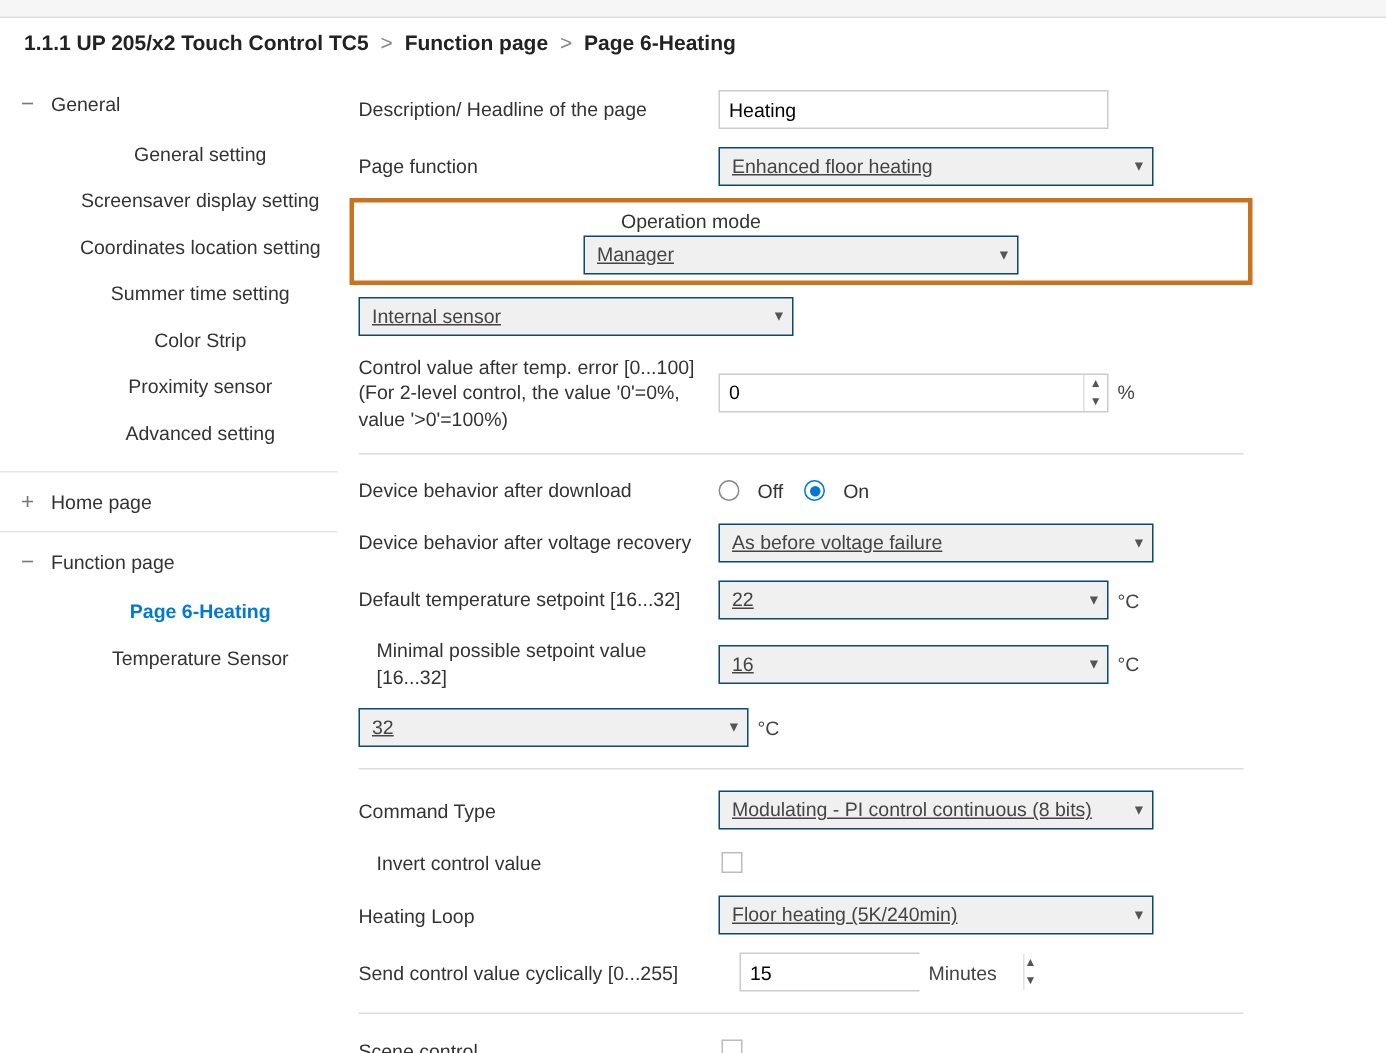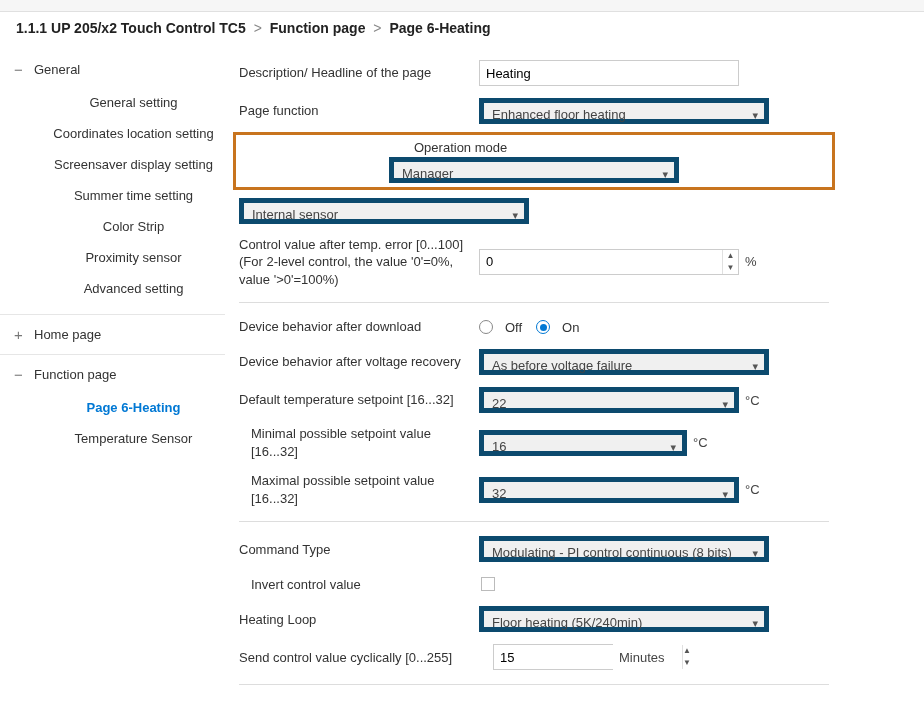--- a/index.html
+++ b/index.html
@@ -99,25 +99,26 @@
     height: 26px;
     border: 1px solid #ccc;
     padding: 0 6px;
     font: inherit;
   }
   .select {
     position: relative;
     width: 290px;
     height: 26px;
     background: #f0f0f0;
-    border: 5px solid #0c4a6e;
+    border: 1px solid #0c4a6e;
     padding: 0 22px 0 8px;
     line-height: 24px;
     cursor: pointer;
     color: #444;
+    text-decoration: underline;
   }
   .select::after {
     content: "▾";
     position: absolute;
     right: 6px;
     top: 0;
     font-size: 11px;
     color: #555;
   }
   .spinner {
@@ -218,22 +219,22 @@
 
   <div class="sidebar">
 
     <div class="nav-group">
       <div class="nav-header">
         <span class="nav-toggle">−</span>
         <span class="nav-label">General</span>
       </div>
       <div class="nav-children" id="general-children">
           <div class="nav-item">General setting</div>
+          <div class="nav-item">Screensaver display setting</div>
           <div class="nav-item">Coordinates location setting</div>
-          <div class="nav-item">Screensaver display setting</div>
           <div class="nav-item">Summer time setting</div>
           <div class="nav-item">Color Strip</div>
           <div class="nav-item">Proximity sensor</div>
           <div class="nav-item">Advanced setting</div>
         </div>
     </div>
 
     <div class="nav-group">
       <div class="nav-header">
         <span class="nav-toggle">+</span>
@@ -336,29 +337,28 @@
         <div class="select" style="width:260px">
           <span>22</span>
         </div>
         <span class="unit">°C</span>
       </div>
     </div>
 
     <div class="row">
       <div class="label indent">Minimal possible setpoint value [16...32]</div>
       <div class="control">
-        <div class="select" style="width:208px">
+        <div class="select" style="width:260px">
           <span>16</span>
         </div>
         <span class="unit">°C</span>
       </div>
     </div>
 
     <div class="row">
-      <div class="label indent">Maximal possible setpoint value [16...32]</div>
       <div class="control">
         <div class="select" style="width:260px">
           <span>32</span>
         </div>
         <span class="unit">°C</span>
       </div>
     </div>
 
     <div class="divider"></div>
 

